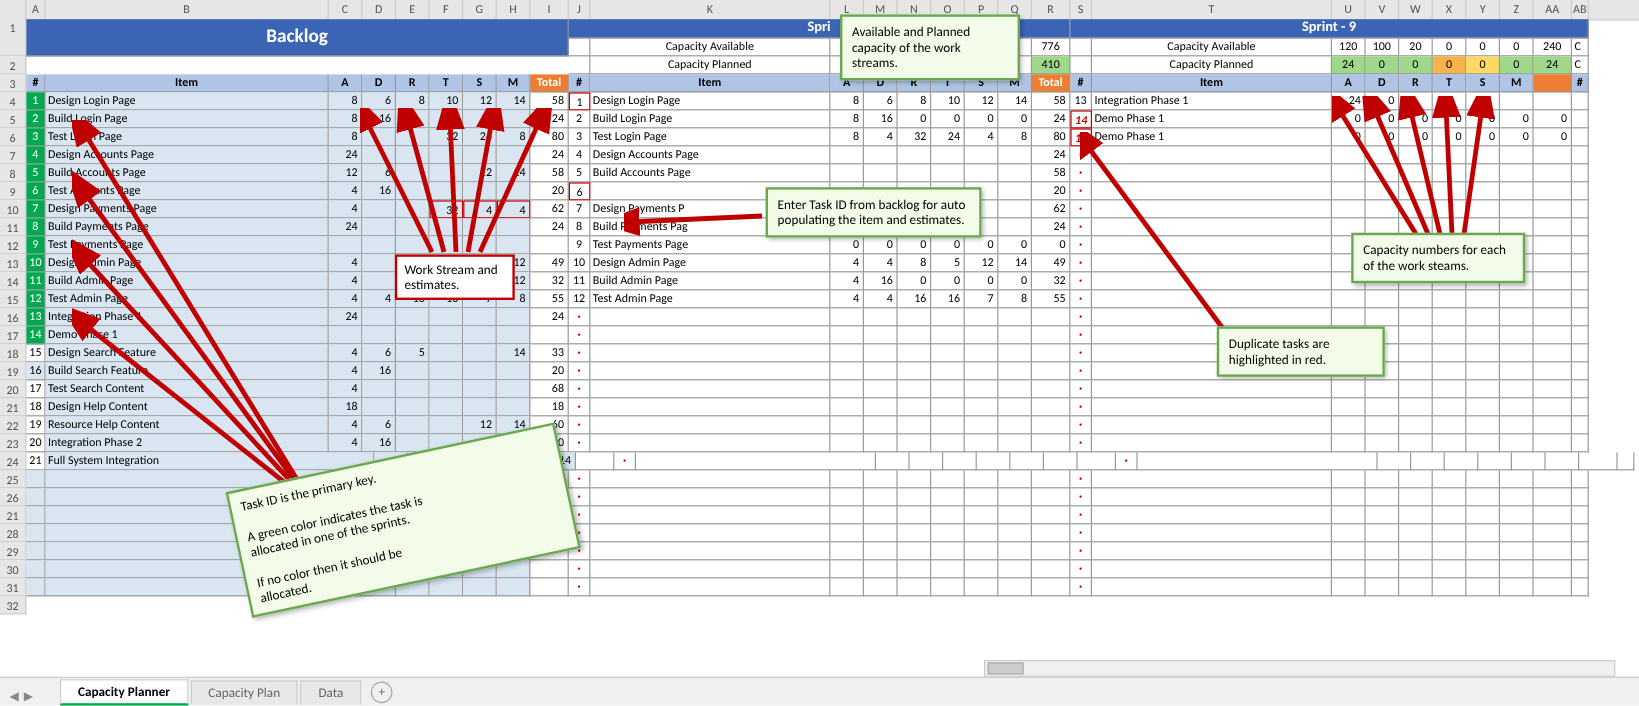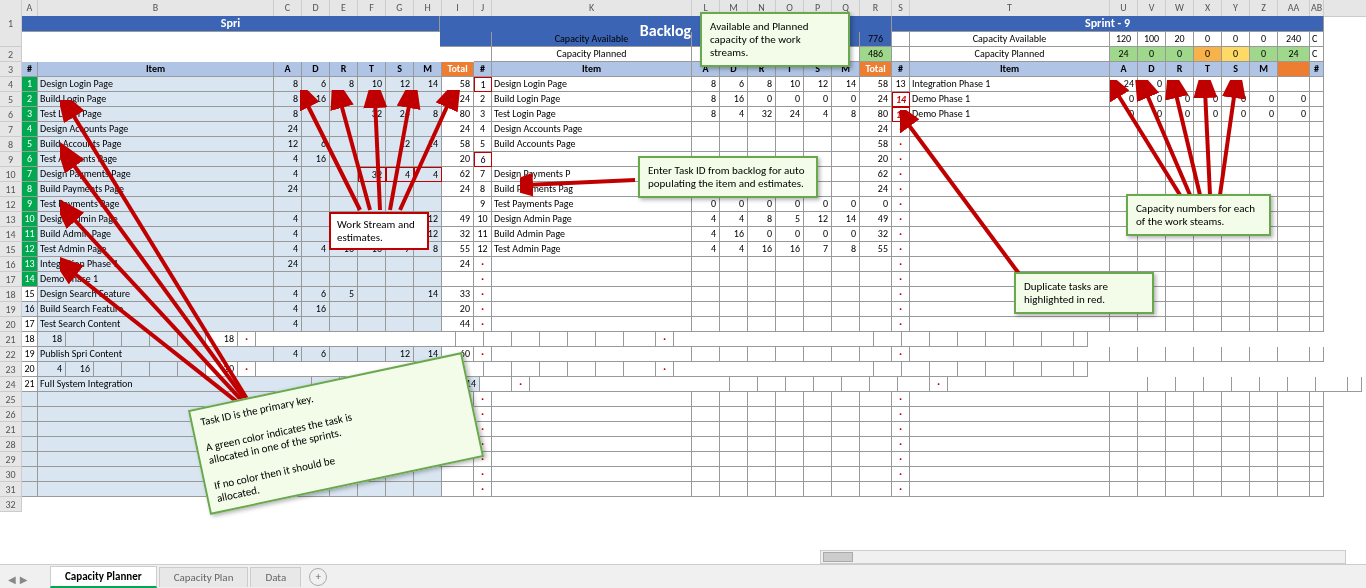--- a/index.html
+++ b/index.html
@@ -103,22 +103,22 @@
       <div>26</div>
       <div>21</div>
       <div>28</div>
       <div>29</div>
       <div>30</div>
       <div>31</div>
       <div>32</div>
     </div>
   <div class="grid" id="grid">
       <div class="row" style="height:31px">
+        <div class="cell hdr-blue" style="width:452px;height:31px;line-height:29px">Backlog</div>
         <div class="cell hdr-blue2" style="width:418px;height:16px;line-height:14px">Spri</div>
-        <div class="cell hdr-blue" style="width:452px;height:31px;line-height:29px">Backlog</div>
         <div class="cell hdr-blue2" style="width:432px;height:16px;line-height:14px">Sprint - 9</div>
       </div>
       <div class="row" style="position:relative;top:-15px">
         <div style="width:16px"></div>
         <div style="width:236px"></div>
         <div style="width:28px"></div>
         <div style="width:28px"></div>
         <div style="width:28px"></div>
         <div style="width:28px"></div>
         <div style="width:28px"></div>
@@ -155,21 +155,21 @@
         <div style="width:28px"></div>
         <div style="width:32px"></div>
         <div class="cell " style="width:18px"></div>
         <div class="cell ctr" style="width:200px">Capacity Planned</div>
         <div class="cell " style="width:28px"></div>
         <div class="cell " style="width:28px"></div>
         <div class="cell " style="width:28px"></div>
         <div class="cell " style="width:28px"></div>
         <div class="cell " style="width:28px"></div>
         <div class="cell " style="width:28px"></div>
-        <div class="cell lgreen" style="width:32px">486</div>
+        <div class="cell lgreen" style="width:32px">410</div>
         <div class="cell " style="width:18px"></div>
         <div class="cell ctr" style="width:200px">Capacity Planned</div>
         <div class="cell lgreen" style="width:28px">24</div>
         <div class="cell lgreen" style="width:28px">0</div>
         <div class="cell lgreen" style="width:28px">0</div>
         <div class="cell orange" style="width:28px">0</div>
         <div class="cell yellow" style="width:28px">0</div>
         <div class="cell lgreen" style="width:28px">0</div>
         <div class="cell lgreen" style="width:32px">24</div>
         <div class="cell " style="width:14px">C</div>
@@ -686,21 +686,21 @@
       </div>
       <div class="row" style="position:relative;top:-15px">
         <div class="cell ctr" style="width:16px">17</div>
         <div class="cell lblue" style="width:236px">Test Search Content</div>
         <div class="cell lblue num" style="width:28px">4</div>
         <div class="cell lblue num" style="width:28px"></div>
         <div class="cell lblue num" style="width:28px"></div>
         <div class="cell lblue num" style="width:28px"></div>
         <div class="cell lblue num" style="width:28px"></div>
         <div class="cell lblue num" style="width:28px"></div>
-        <div class="cell num" style="width:32px">44</div>
+        <div class="cell num" style="width:32px">68</div>
         <div class="cell reddot" style="width:18px">·</div>
         <div class="cell " style="width:200px"></div>
         <div class="cell " style="width:28px"></div>
         <div class="cell " style="width:28px"></div>
         <div class="cell " style="width:28px"></div>
         <div class="cell " style="width:28px"></div>
         <div class="cell " style="width:28px"></div>
         <div class="cell " style="width:28px"></div>
         <div class="cell " style="width:32px"></div>
         <div class="cell reddot" style="width:18px">·</div>
@@ -709,20 +709,21 @@
         <div class="cell " style="width:28px"></div>
         <div class="cell " style="width:28px"></div>
         <div class="cell " style="width:28px"></div>
         <div class="cell " style="width:28px"></div>
         <div class="cell " style="width:28px"></div>
         <div class="cell " style="width:32px"></div>
         <div class="cell " style="width:14px"></div>
       </div>
       <div class="row" style="position:relative;top:-15px">
         <div class="cell ctr" style="width:16px">18</div>
+        <div class="cell lblue" style="width:236px">Design Help Content</div>
         <div class="cell lblue num" style="width:28px">18</div>
         <div class="cell lblue num" style="width:28px"></div>
         <div class="cell lblue num" style="width:28px"></div>
         <div class="cell lblue num" style="width:28px"></div>
         <div class="cell lblue num" style="width:28px"></div>
         <div class="cell lblue num" style="width:28px"></div>
         <div class="cell num" style="width:32px">18</div>
         <div class="cell reddot" style="width:18px">·</div>
         <div class="cell " style="width:200px"></div>
         <div class="cell " style="width:28px"></div>
@@ -738,21 +739,21 @@
         <div class="cell " style="width:28px"></div>
         <div class="cell " style="width:28px"></div>
         <div class="cell " style="width:28px"></div>
         <div class="cell " style="width:28px"></div>
         <div class="cell " style="width:28px"></div>
         <div class="cell " style="width:32px"></div>
         <div class="cell " style="width:14px"></div>
       </div>
       <div class="row" style="position:relative;top:-15px">
         <div class="cell ctr" style="width:16px">19</div>
-        <div class="cell lblue" style="width:236px">Publish Spri Content</div>
+        <div class="cell lblue" style="width:236px">Resource Help Content</div>
         <div class="cell lblue num" style="width:28px">4</div>
         <div class="cell lblue num" style="width:28px">6</div>
         <div class="cell lblue num" style="width:28px"></div>
         <div class="cell lblue num" style="width:28px"></div>
         <div class="cell lblue num" style="width:28px">12</div>
         <div class="cell lblue num" style="width:28px">14</div>
         <div class="cell num" style="width:32px">60</div>
         <div class="cell reddot" style="width:18px">·</div>
         <div class="cell " style="width:200px"></div>
         <div class="cell " style="width:28px"></div>
@@ -768,20 +769,21 @@
         <div class="cell " style="width:28px"></div>
         <div class="cell " style="width:28px"></div>
         <div class="cell " style="width:28px"></div>
         <div class="cell " style="width:28px"></div>
         <div class="cell " style="width:28px"></div>
         <div class="cell " style="width:32px"></div>
         <div class="cell " style="width:14px"></div>
       </div>
       <div class="row" style="position:relative;top:-15px">
         <div class="cell ctr" style="width:16px">20</div>
+        <div class="cell lblue" style="width:236px">Integration Phase 2</div>
         <div class="cell lblue num" style="width:28px">4</div>
         <div class="cell lblue num" style="width:28px">16</div>
         <div class="cell lblue num" style="width:28px"></div>
         <div class="cell lblue num" style="width:28px"></div>
         <div class="cell lblue num" style="width:28px"></div>
         <div class="cell lblue num" style="width:28px"></div>
         <div class="cell num" style="width:32px">20</div>
         <div class="cell reddot" style="width:18px">·</div>
         <div class="cell " style="width:200px"></div>
         <div class="cell " style="width:28px"></div>

